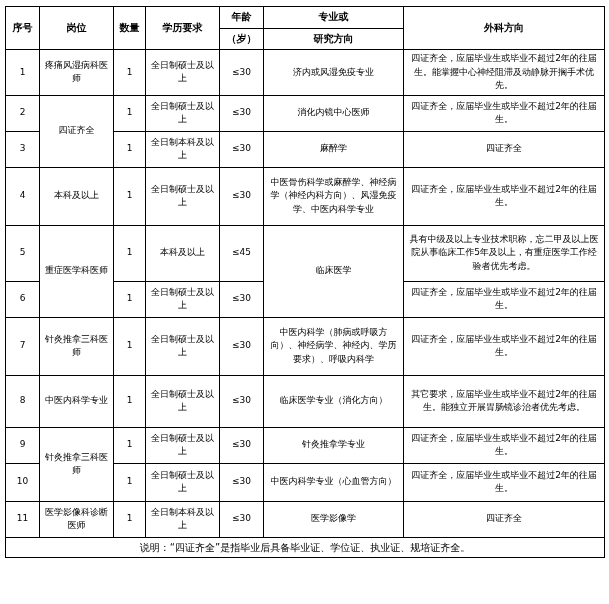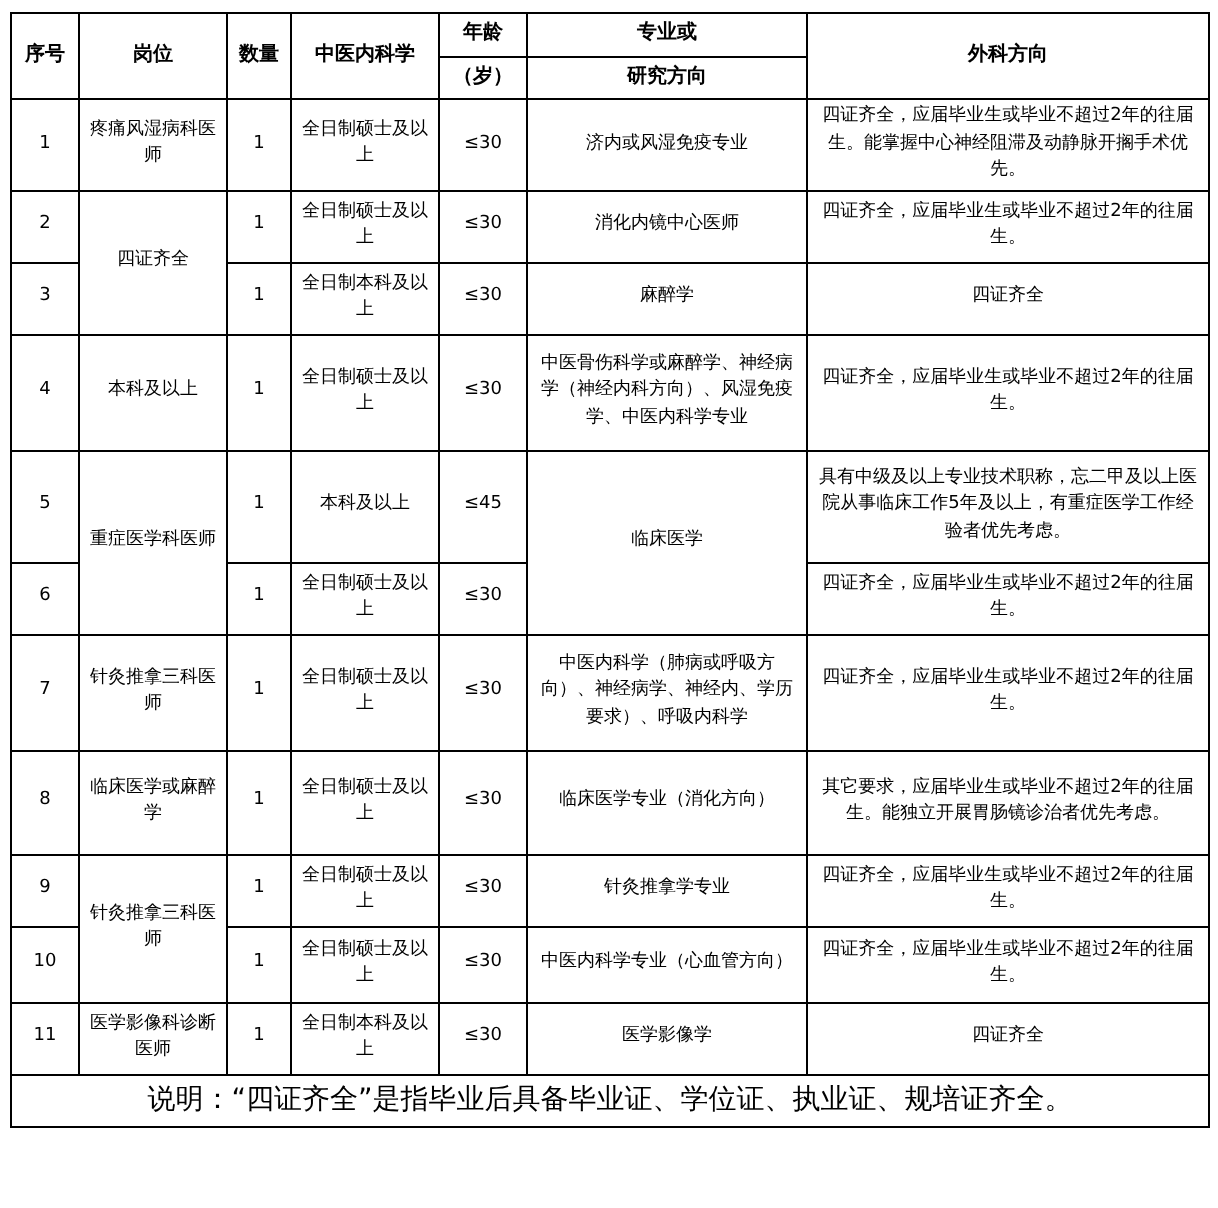--- a/index.html
+++ b/index.html
@@ -50,21 +50,21 @@
   }
   td.left {
     text-align: left;
     vertical-align: top;
     padding: 3px 4px;
     line-height: 1.5;
     margin-left: 40px;
   }
   .note {
     text-align: center;
-    font-size: 14px;
+    font-size: 10px;
     padding: 4px 3px;
     line-height: 1.5;
   }
   col.c0 { width: 34px; }
   col.c1 { width: 74px; }
   col.c2 { width: 32px; }
   col.c3 { width: 74px; }
   col.c4 { width: 44px; }
   col.c5 { width: 140px; }
   col.c6 { width: 201px; }
@@ -81,21 +81,21 @@
         <col class="c3">
         <col class="c4">
         <col class="c5">
         <col class="c6">
     </colgroup>
     <thead>
       <tr>
         <th>序号</th>
         <th>岗位</th>
         <th>数量</th>
-        <th>中医内科学</th>
+        <th>学历要求</th>
         <th class="hdr-split">
           <div class="top">年龄</div>
           <div class="bot">（岁）</div>
         </th>
         <th class="hdr-split">
           <div class="top">专业或</div>
           <div class="bot">研究方向</div>
         </th>
         <th>外科方向</th>
       </tr>
@@ -156,21 +156,21 @@
         <td>7</td>
         <td>针灸推拿三科医师</td>
         <td>1</td>
         <td>全日制硕士及以上</td>
         <td>≤30</td>
         <td>中医内科学（肺病或呼吸方向）、神经病学、神经内、学历要求）、呼吸内科学</td>
         <td class="left">四证齐全，应届毕业生或毕业不超过2年的往届生。</td>
       </tr>
       <tr style="height:52px">
         <td>8</td>
-        <td>临床医学或麻醉学</td>
+        <td>中医内科学专业</td>
         <td>1</td>
         <td>全日制硕士及以上</td>
         <td>≤30</td>
         <td>临床医学专业（消化方向）</td>
         <td class="left">其它要求，应届毕业生或毕业不超过2年的往届生。能独立开展胃肠镜诊治者优先考虑。</td>
       </tr>
       <tr style="height:36px">
         <td>9</td>
         <td rowspan="2">针灸推拿三科医师</td>
         <td>1</td>

